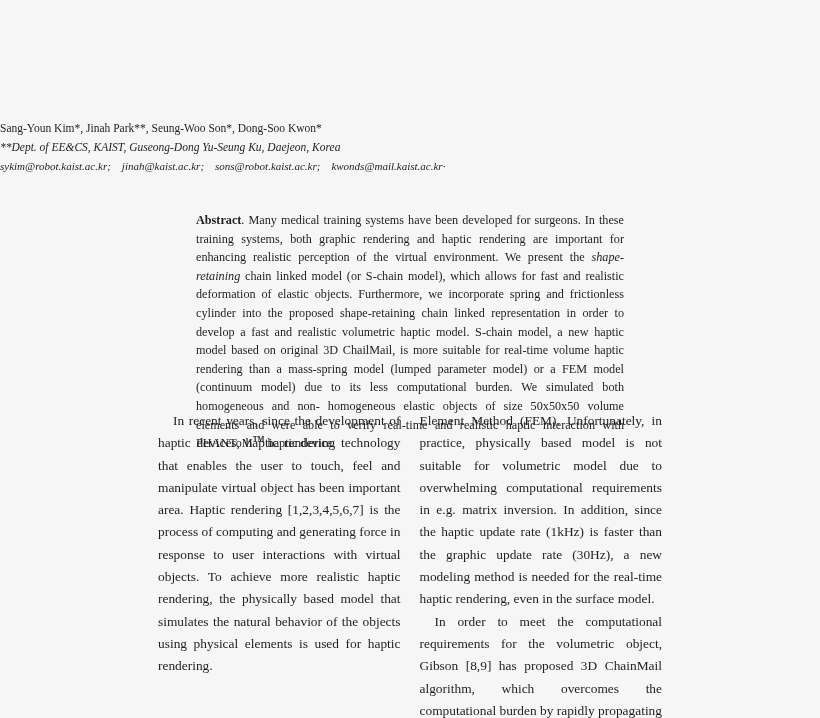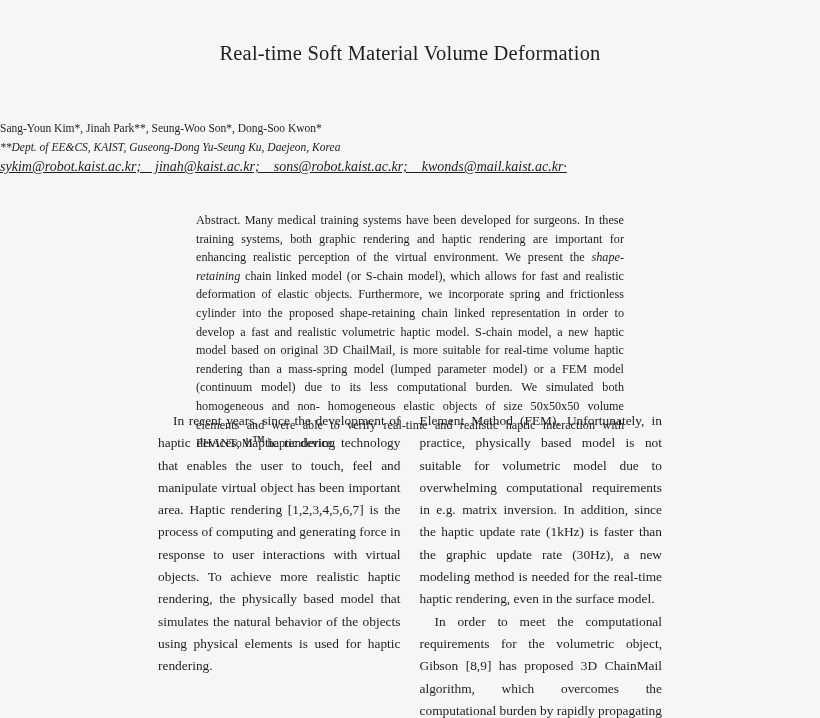--- a/index.html
+++ b/index.html
@@ -15,27 +15,27 @@
     position:absolute;top:36px;left:0;right:0;
     text-align:center;
     font-size:20.5px;line-height:35.5px;
     letter-spacing:0.2px;
   }
   .authors-block{
     position:absolute;top:119px;left:0;right:0;
     font-size:11.5px;line-height:19px;
   }
   .authors-block .ital{font-style:italic;}
-  .authors-block .emails{font-size:14px;white-space:pre-wrap;text-decoration:underline;}
+  .authors-block .emails{font-size:11px;white-space:pre-wrap;}
   .abstract{
     position:absolute;top:211px;left:196px;width:428px;
     font-size:12.2px;line-height:18.6px;
     text-align:justify;
   }
-  .abstract b{font-weight:normal;}
+  .abstract b{font-weight:bold;}
   .abstract i{font-style:italic;}
   sup{font-size:0.6em;vertical-align:super;line-height:0;font-weight:bold;}
   .columns{
     position:absolute;top:410px;left:158px;width:504px;
     display:flex;gap:19px;
   }
   .col{
     width:243px;
     font-size:13.4px;line-height:22.3px;
     text-align:justify;
@@ -45,21 +45,20 @@
     margin:1px 0 10px 0;line-height:31px;
     text-align:left;letter-spacing:0.3px;
   }
   p{margin:0;}
   .indent{text-indent:15px;}
 </style>
 </head>
 <body>
 
 <div class="title-block">
-  <div>Real-time Soft Material Volume Deformation</div>
 </div>
 
 <div class="authors-block">
   <div>Sang-Youn Kim*, Jinah Park**, Seung-Woo Son*, Dong-Soo Kwon*</div>
   <div class="ital">**Dept. of EE&amp;CS, KAIST, Guseong-Dong Yu-Seung Ku, Daejeon, Korea</div>
   <div class="ital emails">sykim@robot.kaist.ac.kr;    jinah@kaist.ac.kr;    sons@robot.kaist.ac.kr;    kwonds@mail.kaist.ac.kr·</div>
 </div>
 
 <p class="abstract"><b>Abstract</b><span>. Many medical training systems have been developed for surgeons. In these training systems, both graphic rendering and haptic rendering are important for enhancing realistic perception of the virtual environment. We present the </span><i>shape-retaining</i><span> chain linked model (or S-chain model), which allows for fast and realistic deformation of elastic objects. Furthermore, we incorporate spring and frictionless cylinder into the proposed shape-retaining chain linked representation in order to develop a fast and realistic volumetric haptic model. S-chain model, a new haptic model based on original 3D ChailMail, is more suitable for real-time volume haptic rendering than a mass-spring model (lumped parameter model) or a FEM model (continuum model) due to its less computational burden. We simulated both homogeneous and non- homogeneous elastic objects of size 50x50x50 volume elements and were able to verify real-time and realistic haptic interaction with PHANToM</span><sup>TM</sup><span> haptic device.</span></p>
 

